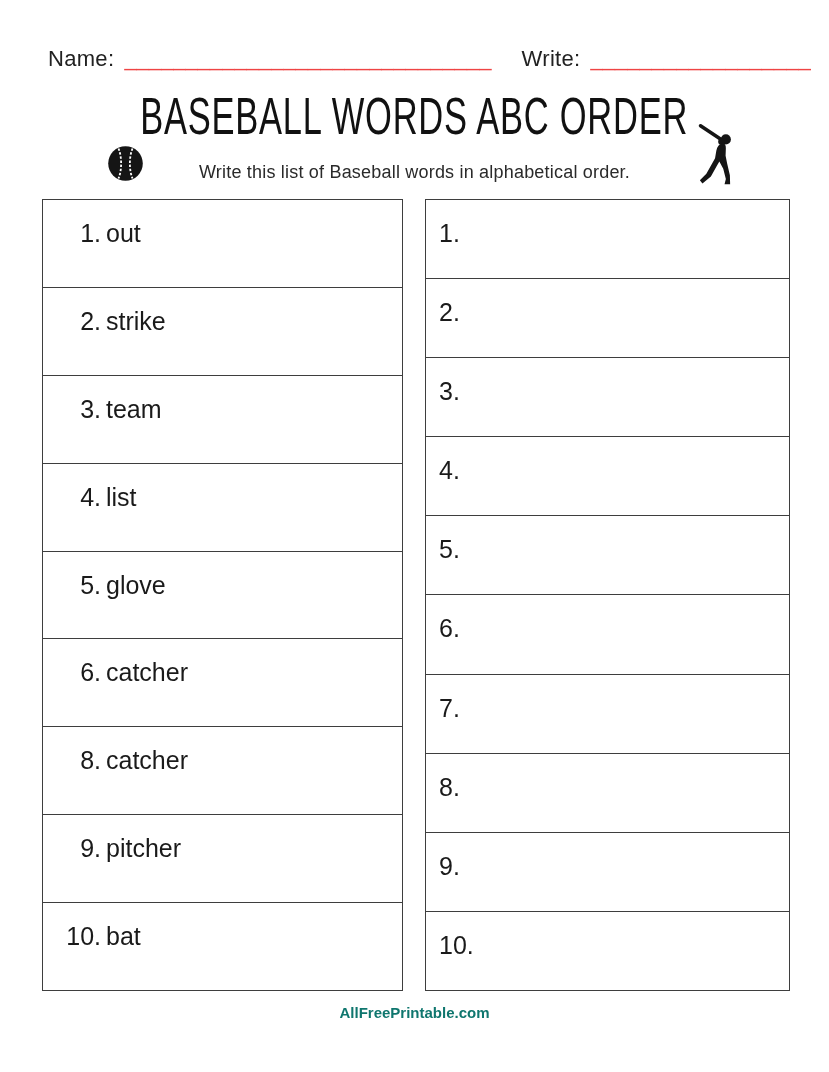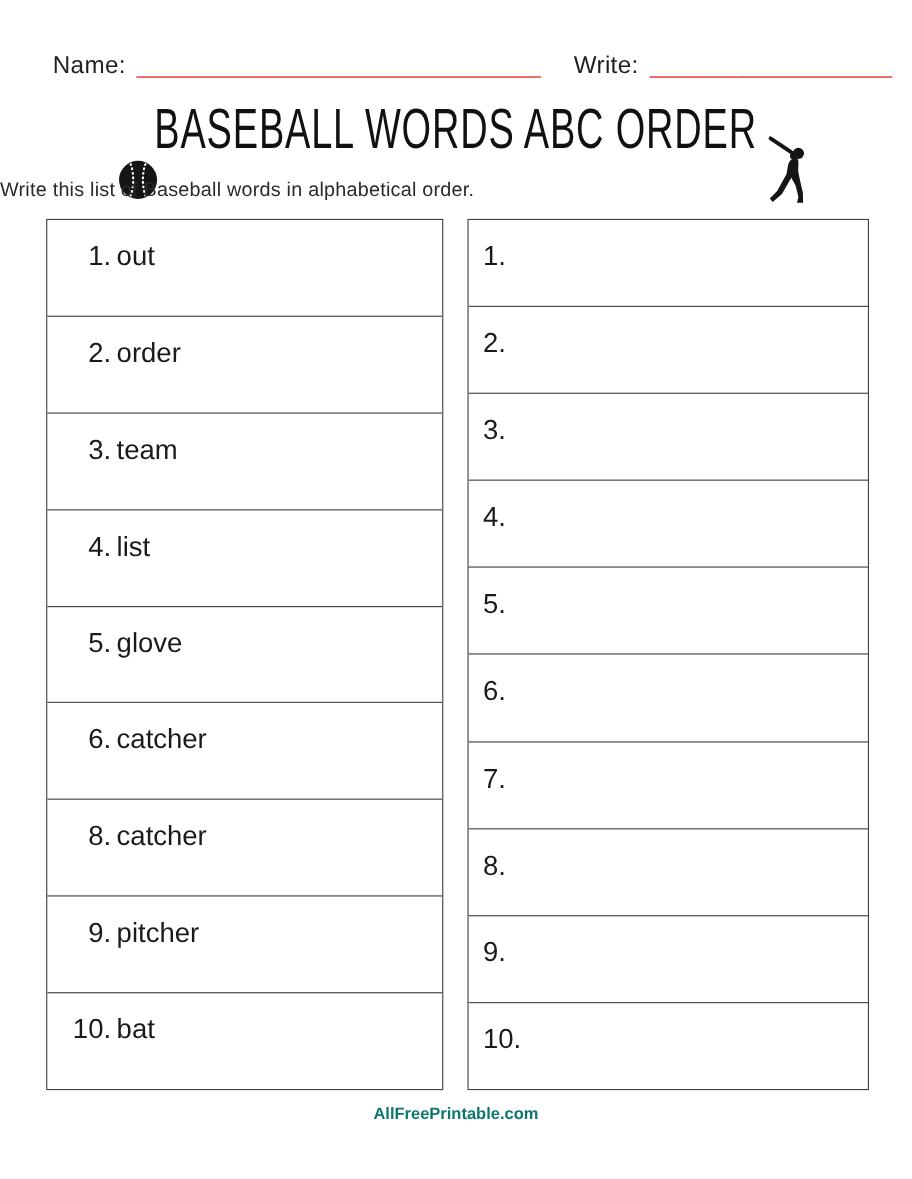--- a/index.html
+++ b/index.html
@@ -44,21 +44,21 @@
     transform-origin: 50% 0;
     white-space: nowrap;
   }
 
   
   .instruction {
     position: absolute;
     top: 162px;
     left: 0;
     width: 100%;
-    text-align: left;
+    text-align: center;
     font-size: 18px;
     color: #2a2a2a;
     letter-spacing: 0.2px;
   }
 
   
   .ball-icon { position: absolute; left: 107px; top: 145px; width: 37px; height: 37px; }
   .batter-icon { position: absolute; left: 694px; top: 121px; width: 52px; height: 68px; }
 
   
@@ -142,21 +142,21 @@
       <circle cx="24.5" cy="13" r="3.9" fill="#151515"></circle>
       <circle cx="21" cy="14.8" r="2.4" fill="#151515"></circle>
       <path d="M22.5,16 C19.5,16.5 17.8,18.5 17.2,21.5 L16.2,27.5 L9.5,39.5 L4.5,44.5 L6.5,47 L13,41.5 L17.5,33.5 L19.5,30 L22.5,35.5 L24.5,43.5 L23.5,47.5 L27.8,47.5 L27.6,40.5 L25.5,31.5 L24.3,25.5 L24.5,20 C24.6,17.8 24,16.2 22.5,16 Z" fill="#151515"></path>
     </svg>
   </span>
 
   <div class="tables">
 
     <div class="col words">
       <div class="cell"><span class="num">1.</span><span class="word">out</span></div>
-      <div class="cell"><span class="num">2.</span><span class="word">order</span></div>
+      <div class="cell"><span class="num">2.</span><span class="word">strike</span></div>
       <div class="cell"><span class="num">3.</span><span class="word">team</span></div>
       <div class="cell"><span class="num">4.</span><span class="word">list</span></div>
       <div class="cell"><span class="num">5.</span><span class="word">glove</span></div>
       <div class="cell"><span class="num">6.</span><span class="word">catcher</span></div>
       <div class="cell"><span class="num">8.</span><span class="word">catcher</span></div>
       <div class="cell"><span class="num">9.</span><span class="word">pitcher</span></div>
       <div class="cell"><span class="num">10.</span><span class="word">bat</span></div>
     </div>
 
     <div class="col answers">

